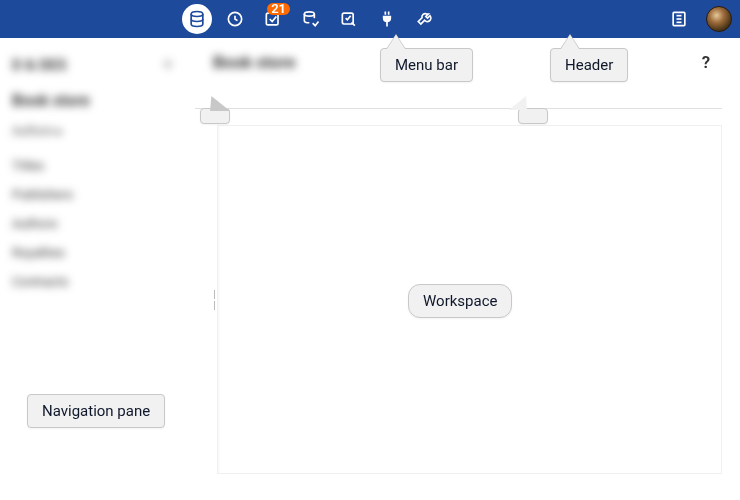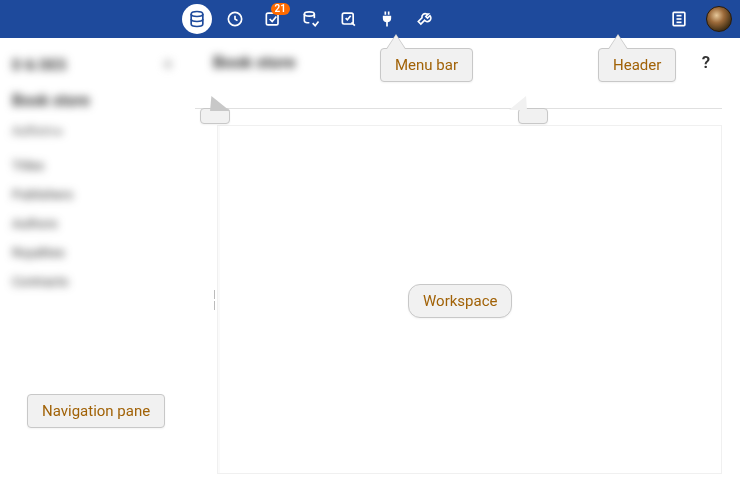--- a/index.html
+++ b/index.html
@@ -5,49 +5,49 @@
   * { box-sizing: border-box; margin: 0; padding: 0; }
   html, body { width: 740px; height: 500px; font-family: -apple-system, "Segoe UI", Roboto, Arial, sans-serif; background: #fff; color: #333; overflow: hidden; }
   .menubar { height: 38px; background: #1e4a9c; display: flex; align-items: center; padding: 0 8px; position: relative; }
   .menubar .spacer-left { width: 170px; }
   .menubar .icons { display: flex; align-items: center; gap: 0; }
   .menubar .icon-btn { width: 38px; height: 38px; display: flex; align-items: center; justify-content: center; cursor: pointer; position: relative; }
   .menubar .icon-btn svg { width: 20px; height: 20px; }
   .menubar .icon-btn.active { }
   .menubar .icon-btn.active .circle-bg { position: absolute; width: 30px; height: 30px; background: #fff; border-radius: 50%; }
   .menubar .icon-btn.active svg { position: relative; z-index: 1; }
-  .badge { position: absolute; top: 3px; right: 2px; background: #ff6a00; color: #fff; font-size: 10px; font-weight: 600; padding: 0 4px; border-radius: 7px; line-height: 12px; min-width: 15px; text-align: center; }
+  .badge { position: absolute; top: 3px; right: 2px; background: #ff6a00; color: #fff; font-size: 13px; font-weight: 600; padding: 0 4px; border-radius: 7px; line-height: 12px; min-width: 15px; text-align: center; }
   .menubar .right { margin-left: auto; display: flex; align-items: center; gap: 8px; }
   .avatar { width: 26px; height: 26px; border-radius: 50%; background: radial-gradient(circle at 40% 35%, #e6c89a 0%, #9c6a3a 35%, #4a3518 70%, #1a1208 100%); border: 1px solid #2a1a08; }
   .content { display: flex; height: calc(500px - 38px); position: relative; }
   .sidebar { width: 185px; padding: 16px 12px; }
   .blurred { filter: blur(4px); color: #3a3a3a; }
   .sb-head { display: flex; align-items: center; justify-content: space-between; margin-bottom: 16px; }
   .sb-head .plus { font-size: 18px; color: #888; }
   .sb-section-title { font-weight: 700; font-size: 16px; margin-bottom: 14px; }
   .sb-sub { font-size: 12px; color: #555; margin-bottom: 20px; }
   .sb-item { font-size: 13px; margin-bottom: 14px; color: #333; }
   .main { flex: 1; padding: 0 18px 18px 10px; display: flex; flex-direction: column; position: relative; }
   .header-row { height: 48px; display: flex; align-items: center; justify-content: space-between; padding: 0 6px 0 18px; }
   .header-title { font-weight: 700; font-size: 17px; filter: blur(4px); }
   .help-q { font-size: 17px; color: #333; font-weight: 600; cursor: pointer; padding: 4px 6px; }
   .section-bar { height: 22px; display: flex; align-items: center; }
   .section-divider { border-top: 1px solid #e0e0e0; margin-right: 0; }
   .workspace { flex: 1; background: #fff; border: 1px solid #f0f0f0; margin: 16px 0 8px 22px; box-shadow: inset 2px 0 0 rgba(0,0,0,0.02); position: relative; }
   .ws-handle { position: absolute; left: -4px; top: 50%; transform: translateY(-50%); width: 3px; height: 20px; display: flex; flex-direction: column; justify-content: space-between;}
   .ws-handle div{ width:1px; height:9px; background:#bbb;}
-  .callout { position: absolute; background: #f1f1f1; border: 1px solid #c8c8c8; border-radius: 4px; padding: 7px 14px; font-size: 15px; color: #a16207; box-shadow: 0 1px 2px rgba(0,0,0,0.05); z-index: 5; }
+  .callout { position: absolute; background: #f1f1f1; border: 1px solid #c8c8c8; border-radius: 4px; padding: 7px 14px; font-size: 15px; color: #0f172a; box-shadow: 0 1px 2px rgba(0,0,0,0.05); z-index: 5; }
   .callout .tail { position: absolute; width: 0; height: 0; }
   .tail-up { border-left: 9px solid transparent; border-right: 9px solid transparent; border-bottom: 14px solid #f1f1f1; top: -14px; }
   .tail-up::before { content:""; position:absolute; top:-1px; left:-10px; border-left:10px solid transparent; border-right:10px solid transparent; border-bottom:15px solid #c8c8c8; z-index:-1;}
   .tail-upr { border-left: 9px solid transparent; border-right: 9px solid transparent; border-bottom: 14px solid #f1f1f1; top: -14px; }
   
   #co-menubar { top: 48px; left: 380px; }
   #co-menubar .tail { left: 6px; }
-  #co-header { top: 48px; left: 550px; margin-left: 48px; }
+  #co-header { top: 48px; left: 550px; }
   #co-header .tail { left: 10px; }
   #co-current { top: 108px; left: 200px; }
   #co-current .tail { left: 6px; top: -12px; transform: skewX(30deg); }
   #co-help { top: 108px; left: 518px; }
   #co-help .tail { right: 16px; top: -13px; transform: skewX(-30deg); }
   #co-workspace { top: 284px; left: 408px; border-radius: 12px; }
   #co-nav { top: 394px; left: 27px; }
 </style>
 </head>
 <body>

